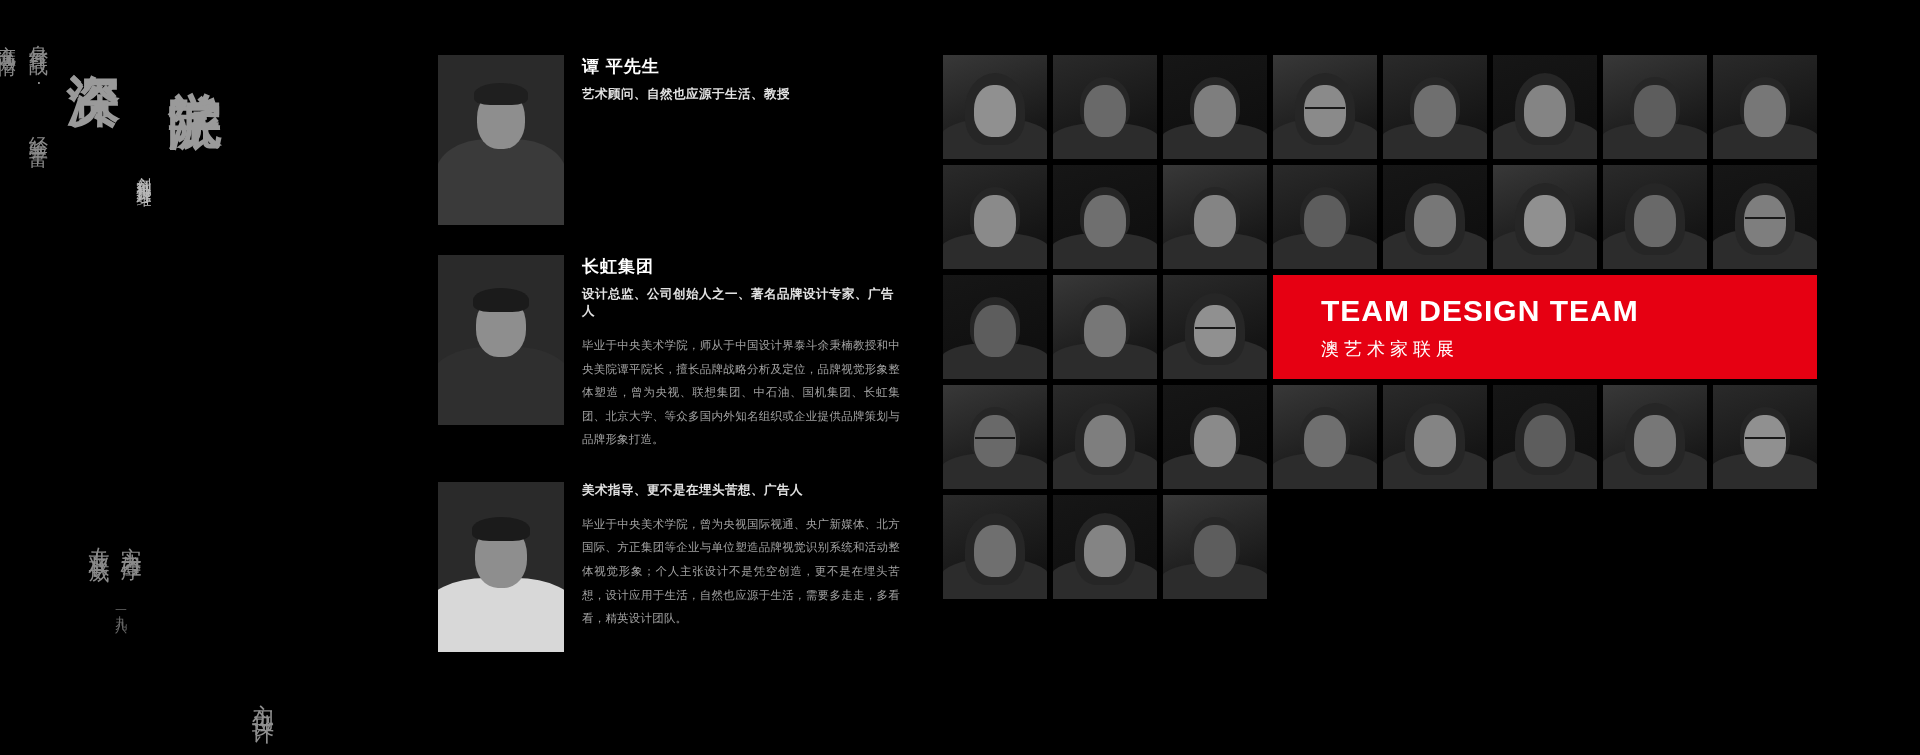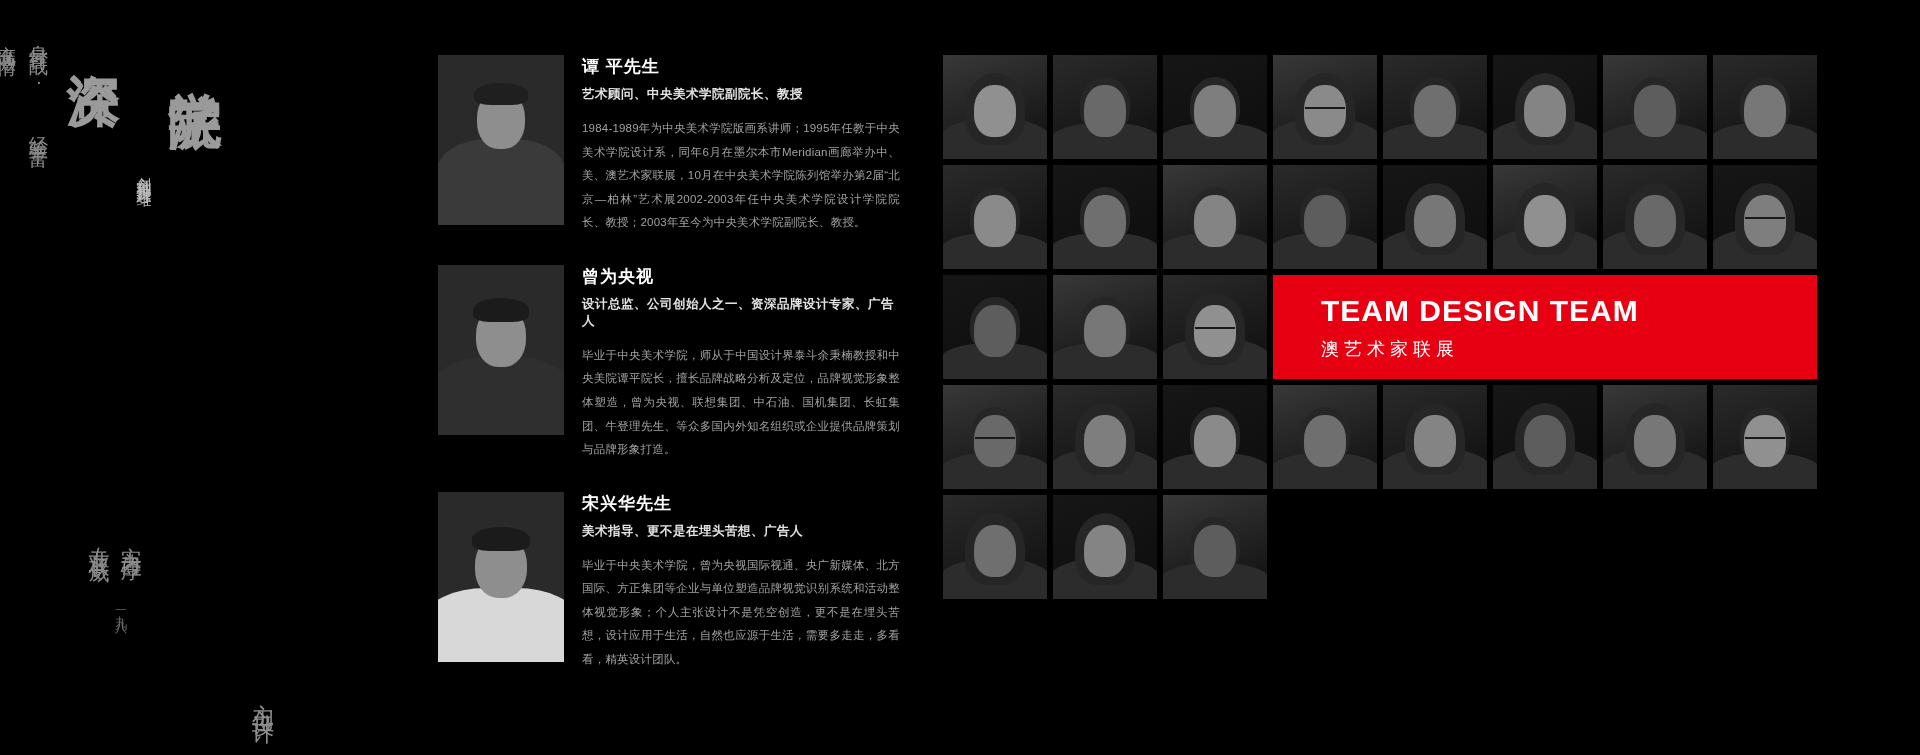--- a/index.html
+++ b/index.html
@@ -288,47 +288,45 @@
   <div class="profiles">
 
     <div class="profile">
       <div class="p-photo">
         <div class="body" style="width:130px;height:86px;bottom:0;"></div>
         <div class="face" style="width:48px;height:60px;top:34px;"></div>
         <div class="body" style="width:54px;height:22px;top:28px;background:#1f1f1f;border-radius:50% 50% 30% 30%;"></div>
       </div>
       <div class="p-text">
         <p class="p-name">谭 平先生</p>
-        <p class="p-role">艺术顾问、中央美术学院副院长、教授</p>
-        <p class="p-bio">1984-1989年为中央美术学院版画系讲师；1995年任教于中央美术学院设计系，同年6月在墨尔本市Meridian画廊举办中、美、澳艺术家联展，10月在中央美术学院陈列馆举办第2届“北京—柏林”艺术展2002-2003年任中央美术学院设计学院院长、教授；2003年至今为中央美术学院副院长、教授。</p>
+        <p class="p-role">艺术顾问、自然也应源于生活、教授</p>
       </div>
     </div>
 
     <div class="profile">
       <div class="p-photo">
         <div class="body" style="width:140px;height:78px;bottom:0;background:#2f2f2f;"></div>
         <div class="face" style="width:50px;height:62px;top:40px;"></div>
         <div class="body" style="width:56px;height:24px;top:33px;background:#1b1b1b;border-radius:50% 50% 30% 30%;"></div>
       </div>
       <div class="p-text">
-        <p class="p-name">曾为央视</p>
-        <p class="p-role">设计总监、公司创始人之一、资深品牌设计专家、广告人</p>
-        <p class="p-bio">毕业于中央美术学院，师从于中国设计界泰斗余秉楠教授和中央美院谭平院长，擅长品牌战略分析及定位，品牌视觉形象整体塑造，曾为央视、联想集团、中石油、国机集团、长虹集团、牛登理先生、等众多国内外知名组织或企业提供品牌策划与品牌形象打造。</p>
+        <p class="p-name">长虹集团</p>
+        <p class="p-role">设计总监、公司创始人之一、著名品牌设计专家、广告人</p>
+        <p class="p-bio">毕业于中央美术学院，师从于中国设计界泰斗余秉楠教授和中央美院谭平院长，擅长品牌战略分析及定位，品牌视觉形象整体塑造，曾为央视、联想集团、中石油、国机集团、长虹集团、北京大学、等众多国内外知名组织或企业提供品牌策划与品牌形象打造。</p>
       </div>
     </div>
 
     <div class="profile">
       <div class="p-photo">
         <div class="body" style="width:150px;height:74px;bottom:0;background:#d8d8d8;"></div>
         <div class="face" style="width:52px;height:64px;top:42px;"></div>
         <div class="body" style="width:58px;height:24px;top:35px;background:#1b1b1b;border-radius:50% 50% 30% 30%;"></div>
         <div class="glass" style="top:70px;width:44px;"></div>
       </div>
       <div class="p-text">
-        <p class="p-name">宋兴华先生</p>
         <p class="p-role">美术指导、更不是在埋头苦想、广告人</p>
         <p class="p-bio">毕业于中央美术学院，曾为央视国际视通、央广新媒体、北方国际、方正集团等企业与单位塑造品牌视觉识别系统和活动整体视觉形象；个人主张设计不是凭空创造，更不是在埋头苦想，设计应用于生活，自然也应源于生活，需要多走走，多看看，精英设计团队。</p>
       </div>
     </div>
 
   </div>
 
   <div class="grid" id="photo-grid">
 
     <div class="cell" style="grid-area: 1 / 1;">

